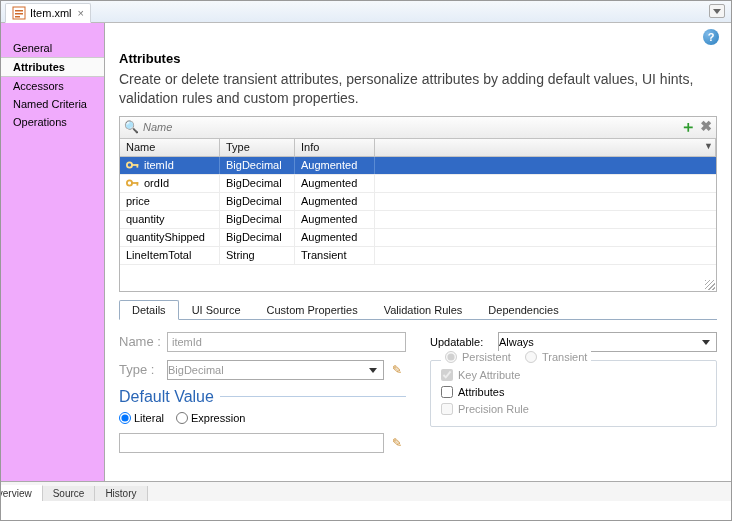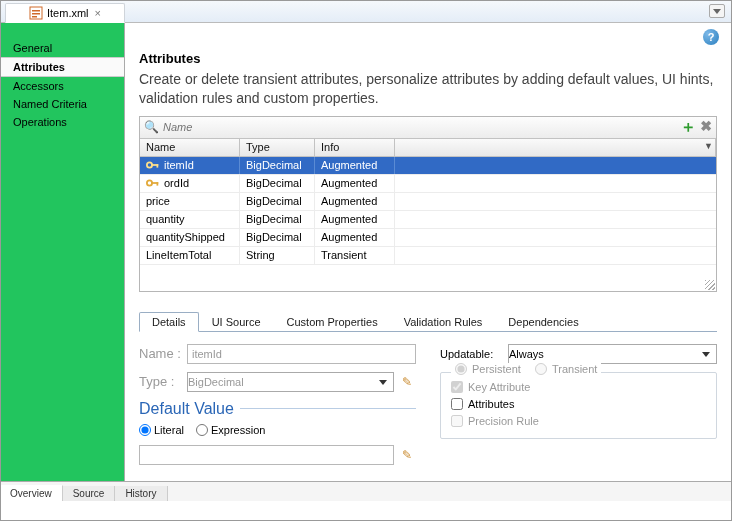--- a/index.html
+++ b/index.html
@@ -1,25 +1,25 @@
 <!DOCTYPE html>
 <html><head>
 <meta charset="utf-8">
 <style>
 * { box-sizing: border-box; margin: 0; padding: 0; }
 body { font-family: "Segoe UI", Tahoma, Arial, sans-serif; font-size: 11px; color: #000; background: #fff; width: 732px; height: 521px; overflow: hidden; border: 1px solid #999; }
 .window-header { height: 22px; background: linear-gradient(#f5f8fc, #e4edf7); border-bottom: 1px solid #bbb; display: flex; align-items: center; padding: 0 4px; position: relative; }
-.tab-file { display: flex; align-items: center; background: #fff; border: 1px solid #cfd4da; border-bottom: 1px solid #fff; height: 20px; padding: 2px 23px; margin-top: 2px; border-radius: 2px 2px 0 0; }
+.tab-file { display: flex; align-items: center; background: #fff; border: 1px solid #cfd4da; border-bottom: 1px solid #fff; height: 20px; padding: 2px 6px; margin-top: 2px; border-radius: 2px 2px 0 0; }
 .tab-file .icon { width: 14px; height: 14px; margin-right: 4px; display: inline-flex; align-items: center; justify-content: center; }
 .tab-file .icon svg { width: 14px; height: 14px; }
 .tab-file .close { margin-left: 6px; color: #777; font-size: 11px; cursor: default; }
 .win-menu-btn { position: absolute; right: 6px; top: 3px; width: 16px; height: 14px; border: 1px solid #aaa; border-radius: 2px; background: #f5f5f5; display: flex; align-items: center; justify-content: center; }
 .win-menu-btn::after { content: ""; border-left: 4px solid transparent; border-right: 4px solid transparent; border-top: 5px solid #666; }
 .content-area { display: flex; height: 478px; }
-.sidebar { width: 124px; border-right: 1px solid #aaa; background: #22c55e; padding-top: 16px; }
+.sidebar { width: 104px; border-right: 1px solid #aaa; background: #f0abfc; padding-top: 16px; }
 .sidebar-item { padding: 3px 12px; cursor: default; }
 .sidebar-item.selected { font-weight: bold; border: 1px solid #ccc; border-left: none; border-right: none; background: #fafafa; }
 .main { flex: 1; background: #fff; position: relative; display: flex; flex-direction: column; }
 .help-row { height: 28px; display: flex; justify-content: flex-end; align-items: center; padding-right: 12px; }
 .help-icon { width: 16px; height: 16px; border-radius: 50%; background: radial-gradient(circle at 30% 30%, #7db9e8, #2a7fbf); color: #fff; display: flex; align-items: center; justify-content: center; font-weight: bold; font-size: 11px; }
 .section { padding: 0 14px 6px 14px; }
 .section-title { font-weight: bold; font-size: 13px; margin-bottom: 4px; }
 .section-desc { color: #444; font-size: 14px; line-height: 1.35; margin-bottom: 8px; }
 .grid-area { border: 1px solid #b6b6b6; display: flex; flex-direction: column; }
 .grid-toolbar { height: 22px; background: linear-gradient(#fdfdfd, #ececec); border-bottom: 1px solid #c2c2c2; display: flex; align-items: center; padding: 0 4px; position: relative; }
@@ -38,21 +38,21 @@
 .grid-body { height: 134px; overflow: auto; background: #fff; position: relative; }
 .grid-resizer { position: absolute; right: 1px; bottom: 1px; width: 10px; height: 10px; background: repeating-linear-gradient(135deg, #aaa 0 1px, transparent 1px 3px); }
 .grow { display: flex; height: 18px; border-bottom: 1px solid #ececec; }
 .grow.sel { background: #316ac5; color: #fff; }
 .gc { border-right: 1px solid #ececec; padding: 2px 6px; font-size: 11px; display: flex; align-items: center; gap: 4px; }
 .grow.sel .gc { border-right-color: #5a8bd4; }
 .gc-name { width: 100px; }
 .gc-type { width: 75px; }
 .gc-info { width: 80px; }
 .key-icon { width: 14px; height: 10px; display: inline-block; }
-.detail-tabs { margin: 12px 14px 0 14px; display: flex; align-items: flex-end; height: 22px; border-bottom: 1px solid #9aaec4; }
+.detail-tabs { margin: 0 14px 0 14px; display: flex; align-items: flex-end; height: 22px; border-bottom: 1px solid #9aaec4; }
 .dtab { padding: 3px 12px; font-size: 11px; border: 1px solid transparent; border-bottom: none; color: #1a1a1a; cursor: default; }
 .dtab.active { border: 1px solid #9aaec4; border-bottom: 1px solid #fff; background: #fff; margin-bottom: -1px; border-radius: 2px 2px 0 0; }
 .detail-body { display: flex; padding: 12px 14px; gap: 24px; flex: 1; }
 .dcol { flex: 1; }
 .field-row { display: flex; align-items: center; margin-bottom: 8px; }
 .field-lbl { width: 48px; color: #9a9a9a; font-size: 13px; }
 .field-input { flex: 1; height: 20px; border: 1px solid #b8b8b8; padding: 2px 4px; font-size: 11px; color: #9a9a9a; background: #fff; }
 .field-input[disabled] { color: #999; }
 .pencil-btn { width: 18px; height: 18px; margin-left: 4px; display: flex; align-items: center; justify-content: center; color: #c98a2e; font-size: 12px; }
 .fieldset-sep { display: flex; align-items: center; margin: 6px 0 6px 0; }

